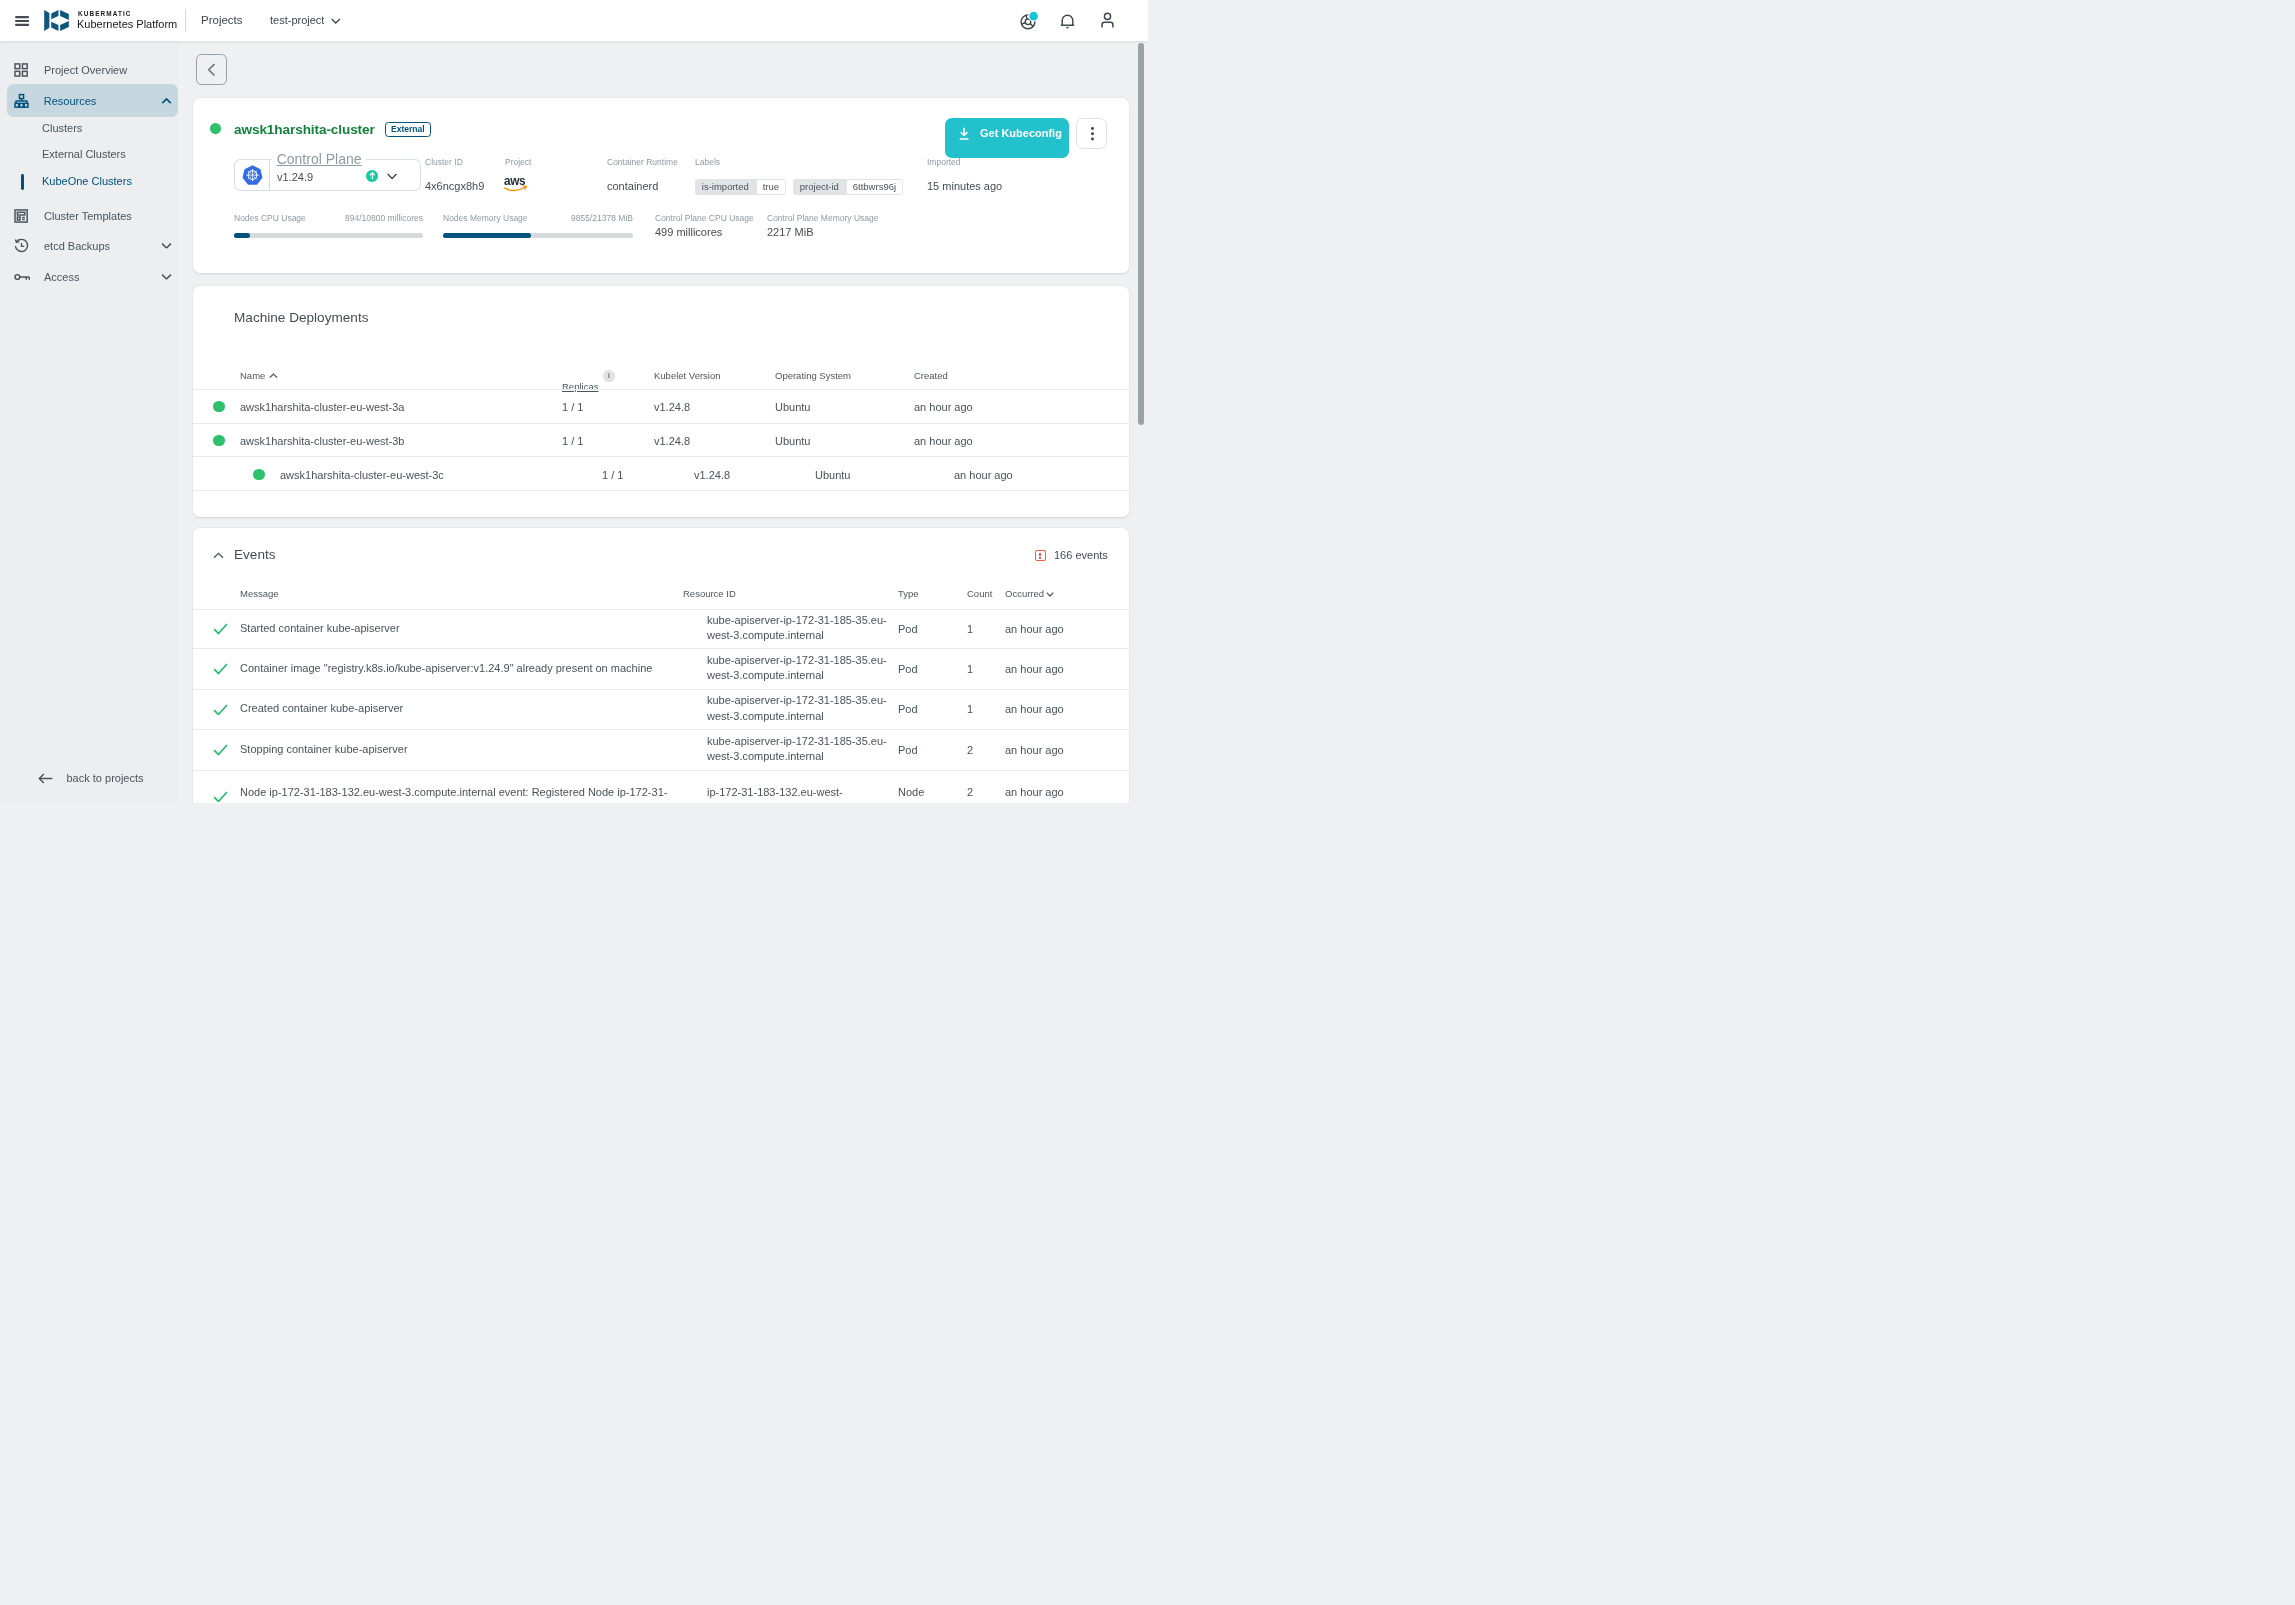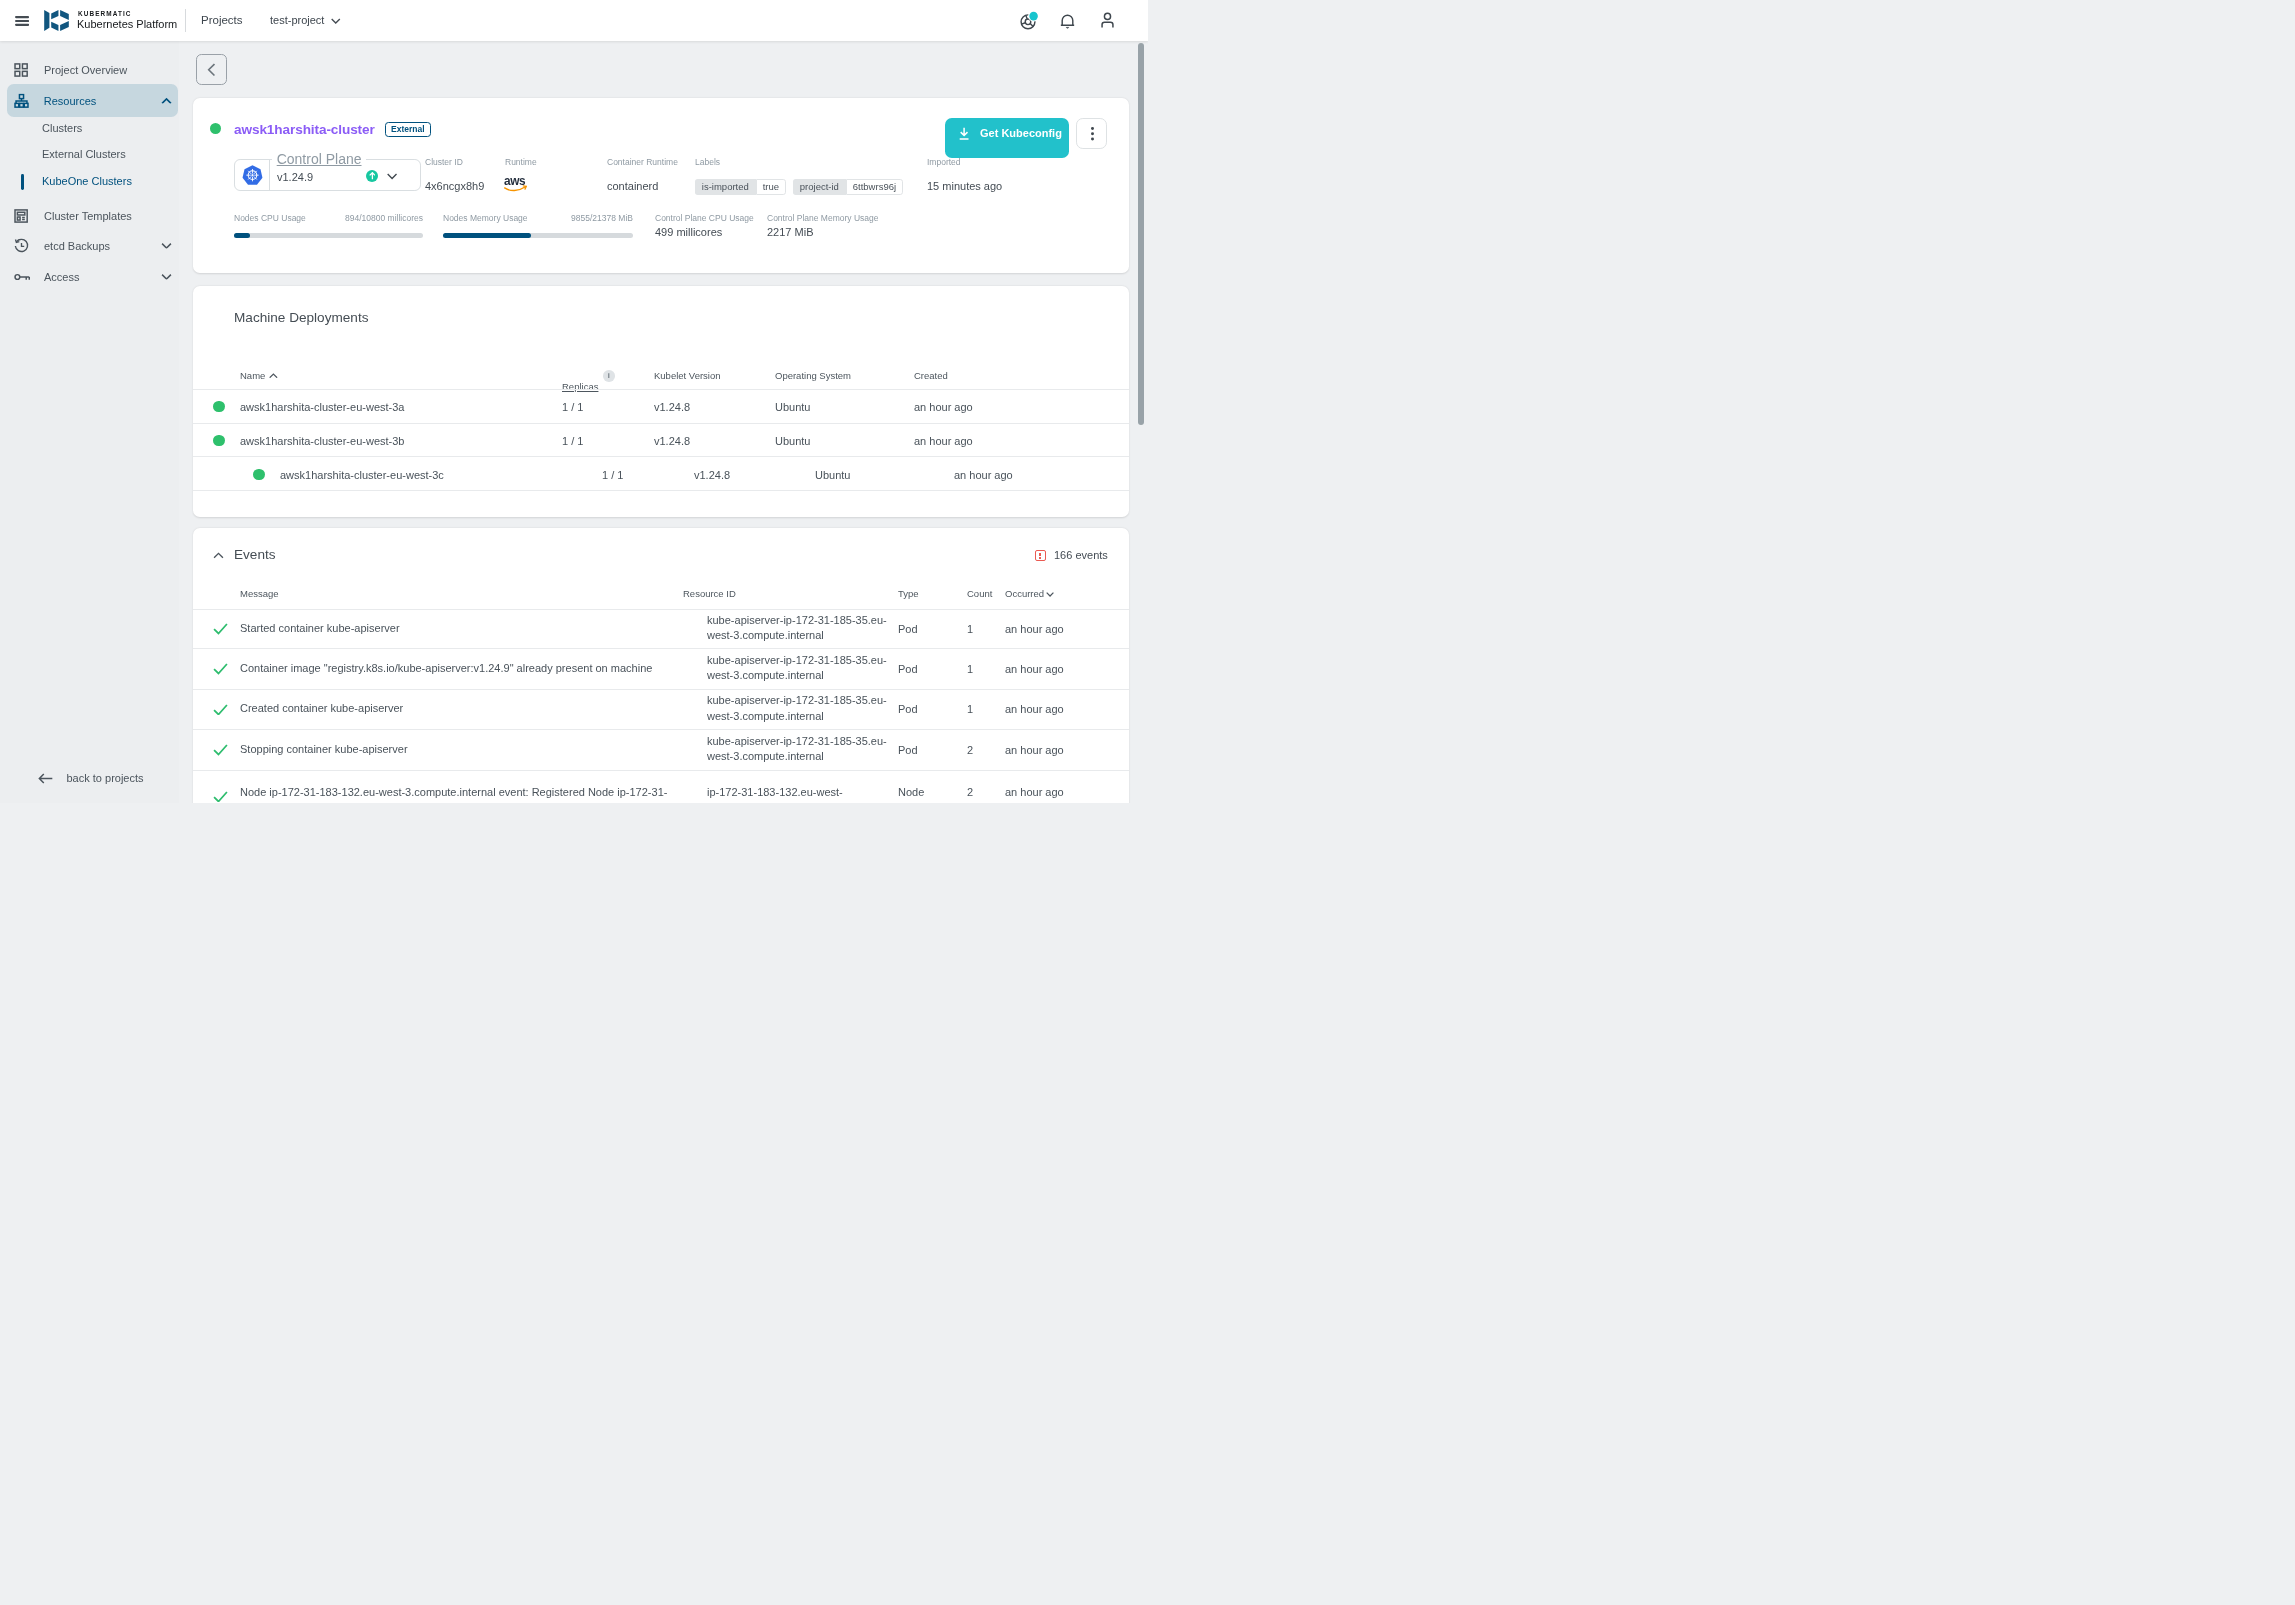--- a/index.html
+++ b/index.html
@@ -158,21 +158,21 @@
 
   <div class="abs" style="left:196px;top:54px;width:30.5px;height:30.5px;background:transparent;border:0.7px solid #9aa1a8;border-radius:5.4px;z-index:5;">
     <svg style="position:absolute;left:9.5px;top:8.1px;" width="8.8" height="13.6" viewBox="0 0 13 20" fill="none" stroke="#6c757c" stroke-width="2.4">
         <path d="M11 1.5 L2.5 10 L11 18.5"></path>
       </svg>
   </div>
 
   <div class="card" id="card1" style="top:98px;height:175px;">
 
     <div class="abs" style="left:16.6px;top:25px;width:11.2px;height:11.2px;border-radius:50%;background:#2ec06c;"></div>
-    <div class="abs" id="c1title" style="left:41px;top:24.4px;font-size:13.6px;font-weight:700;color:#8b5cf6;height:16.3px;line-height:16.3px;letter-spacing:-0.1px;">awsk1harshita-cluster</div>
+    <div class="abs" id="c1title" style="left:41px;top:24.4px;font-size:13.6px;font-weight:700;color:#15803d;height:16.3px;line-height:16.3px;letter-spacing:-0.1px;">awsk1harshita-cluster</div>
     <div class="abs" style="left:192px;top:24px;height:15px;border:1px solid #00517e;border-radius:3.4px;line-height:13px;padding:0 5.1px;font-size:8.5px;font-weight:700;color:#00517e;">External</div>
     <div class="abs" style="left:752px;top:20.3px;width:124px;height:40px;background:#22c1cb;border-radius:6.8px;color:#fff;text-align:center;">
       <svg style="position:absolute;left:13.6px;top:8.8px;" width="10.2" height="13" viewBox="0 0 15 19" fill="none" stroke="#fff" stroke-width="2.2">
         <path d="M7.5 1 V12 M2.5 7.5 L7.5 12.5 L12.5 7.5 M1 17.5 H14"></path>
       </svg>
       <span style="position:absolute;left:35px;top:0;line-height:30.5px;font-size:11px;font-weight:700;">Get Kubeconfig</span>
     </div>
     <div class="abs" style="left:883px;top:20.3px;width:30.5px;height:30.5px;background:#fff;border:0.7px solid #dee2e4;border-radius:6.8px;">
       <svg style="position:absolute;left:13.6px;top:7.5px;" width="3.4" height="16.3" viewBox="0 0 5 24">
         <circle cx="2.2" cy="2.2" r="2.2" fill="#3f474e"></circle>
@@ -201,21 +201,21 @@
       <svg style="position:absolute;left:2.7px;top:2.4px;" width="6.8" height="7.5" viewBox="0 0 10 11" fill="none" stroke="#fff" stroke-width="1.9">
         <path d="M5 10.5 V1.5 M1 5 L5 1 L9 5"></path>
       </svg>
     </div>
     <svg class="abs" style="left:194px;top:75px;" width="10.2" height="6.8" viewBox="0 0 15 10" fill="none" stroke="#3f474e" stroke-width="2">
         <path d="M1 1.5 L7.5 8 L14 1.5"></path>
       </svg>
 
     <div class="abs muted" style="left:232px;top:59px;">Cluster ID</div>
     <div class="abs val" style="left:232px;top:82px;">4x6ncgx8h9</div>
-    <div class="abs muted" style="left:312px;top:59px;">Runtime</div>
+    <div class="abs muted" style="left:312px;top:59px;">Project</div>
     <svg class="abs" style="left:311px;top:76px;" width="24.4" height="19" viewBox="0 0 36 28">
       <text x="0" y="16" font-family="Liberation Sans" font-size="17.5" font-weight="700" letter-spacing="-0.5" fill="#252f3e">aws</text>
       <path d="M1 20.5 C 9 26, 21 26, 32.5 18.5" stroke="#f79400" stroke-width="2" fill="none" stroke-linecap="round"></path>
       <path d="M32.9 18.1 L28.4 17.5 M32.9 18.1 L31 22.3" stroke="#f79400" stroke-width="1.9" fill="none" stroke-linecap="round"></path>
     </svg>
     <div class="abs muted" style="left:414px;top:59px;">Container Runtime</div>
     <div class="abs val" style="left:414px;top:82px;">containerd</div>
     <div class="abs muted" style="left:502px;top:59px;">Labels</div>
     <div class="abs" style="left:502px;top:81px;height:15.6px;">
       <span style="float:left;height:15.6px;line-height:15.6px;padding:0 6.8px;background:#e1e4e6;border-radius:2.7px 0 0 2.7px;font-size:9.5px;color:#4a525a;">is-imported</span>

